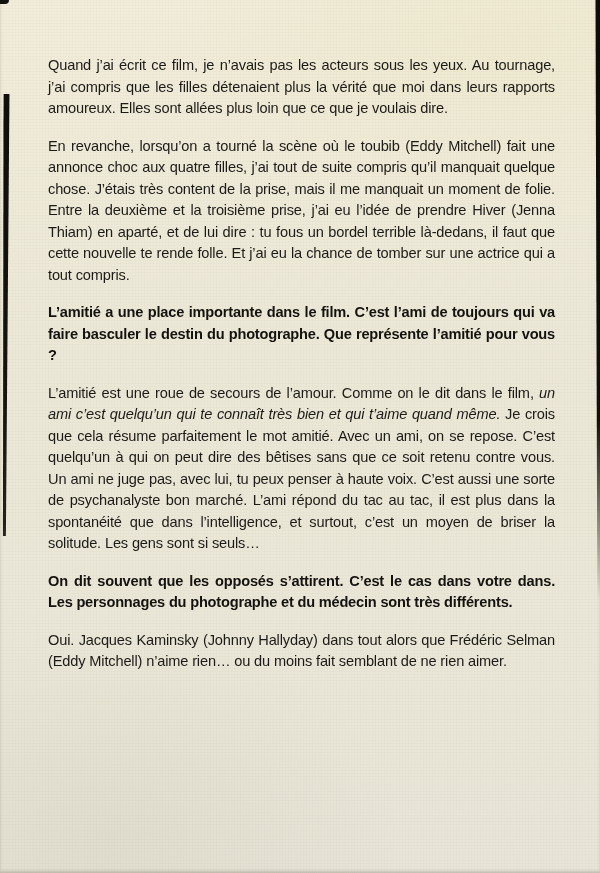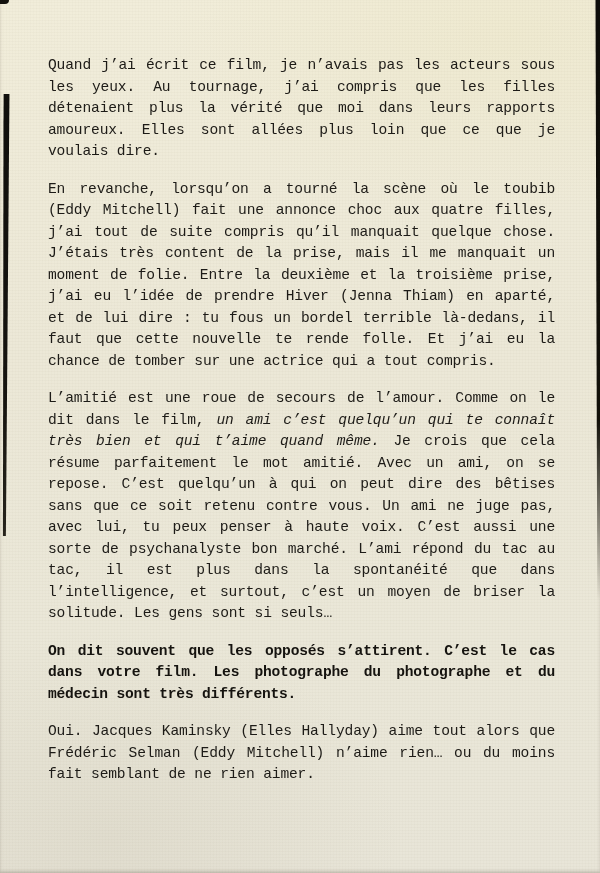--- a/index.html
+++ b/index.html
@@ -12,21 +12,21 @@
     width: 600px;
     height: 873px;
     overflow: hidden;
     background-image:
       repeating-linear-gradient(0deg, rgba(125,115,85,0.03) 0 1px, rgba(0,0,0,0) 1px 3px),
       repeating-linear-gradient(90deg, rgba(125,115,85,0.025) 0 1px, rgba(0,0,0,0) 1px 3px),
       radial-gradient(ellipse 420px 300px at 18% 96%, rgba(150,140,115,0.10), rgba(0,0,0,0) 70%),
       radial-gradient(ellipse 500px 260px at 85% 4%, rgba(235,228,190,0.35), rgba(0,0,0,0) 70%),
       linear-gradient(180deg, #f1edda 0%, #ece8d7 40%, #eae7d8 75%, #e8e5d8 100%);
     box-shadow: inset 0 -2px 3px rgba(90,85,70,0.25);
-    font-family: Liberation Mono, monospace;
+    font-family: Liberation Sans, sans-serif;
   }
   .content {
     position: absolute;
     left: 48px;
     top: 55px;
     width: 507px;
     color: #1d1b17;
     font-size: 14.6px;
     line-height: 21.5px;
     letter-spacing: -0.15px;
@@ -82,23 +82,24 @@
   <div class="corner-mark"></div>
   <div class="edge edge-left"></div>
   <div class="edge edge-right"></div>
 
   <div class="content">
 
     <p class="answer">Quand j’ai écrit ce film, je n’avais pas les acteurs sous les yeux. Au tournage, j’ai compris que les filles détenaient plus la vérité que moi dans leurs rapports amoureux. Elles sont allées plus loin que ce que je voulais dire.</p>
 
     <p class="answer">En revanche, lorsqu’on a tourné la scène où le toubib (Eddy Mitchell) fait une annonce choc aux quatre filles, j’ai tout de suite compris qu’il manquait quelque chose. J’étais très content de la prise, mais il me manquait un moment de folie. Entre la deuxième et la troisième prise, j’ai eu l’idée de prendre Hiver (Jenna Thiam) en aparté, et de lui dire : tu fous un bordel terrible là-dedans, il faut que cette nouvelle te rende folle. Et j’ai eu la chance de tomber sur une actrice qui a tout compris.</p>
 
+    <p class="question">L’amitié a une place importante dans le film. C’est l’ami de toujours qui va faire basculer le destin du photographe. Que représente l’amitié pour vous ?</p>
 
     <p class="answer"><span>L’amitié est une roue de secours de l’amour. Comme on le dit dans le film, </span><em class="quote">un ami c’est quelqu’un qui te connaît très bien et qui t’aime quand même.</em><span> Je crois que cela résume parfaitement le mot amitié. Avec un ami, on se repose. C’est quelqu’un à qui on peut dire des bêtises sans que ce soit retenu contre vous. Un ami ne juge pas, avec lui, tu peux penser à haute voix. C’est aussi une sorte de psychanalyste bon marché. L’ami répond du tac au tac, il est plus dans la spontanéité que dans l’intelligence, et surtout, c’est un moyen de briser la solitude. Les gens sont si seuls…</span></p>
 
 
-    <p class="question">On dit souvent que les opposés s’attirent. C’est le cas dans votre film. Les photographe du photographe et du médecin sont très différents.</p>
+    <p class="question">On dit souvent que les opposés s’attirent. C’est le cas dans votre dans. Les personnages du photographe et du médecin sont très différents.</p>
 
-    <p class="answer">Oui. Jacques Kaminsky (Elles Hallyday) aime tout alors que Frédéric Selman (Eddy Mitchell) n’aime rien… ou du moins fait semblant de ne rien aimer.</p>
+    <p class="answer">Oui. Jacques Kaminsky (Johnny Hallyday) dans tout alors que Frédéric Selman (Eddy Mitchell) n’aime rien… ou du moins fait semblant de ne rien aimer.</p>
 
 
   </div>
 </div>
 
 </body></html>

